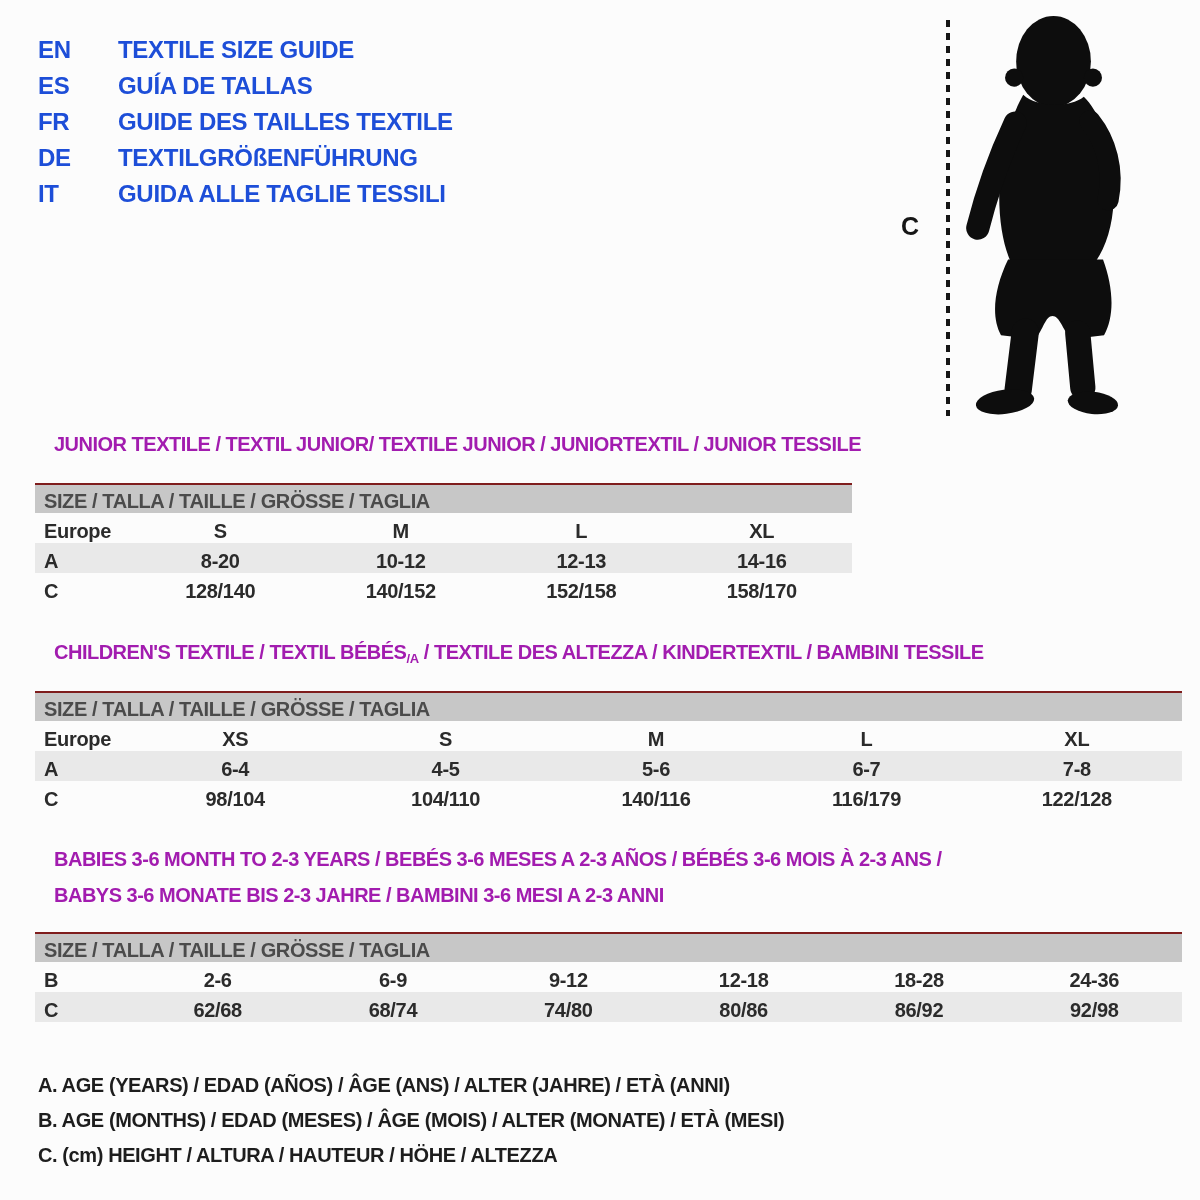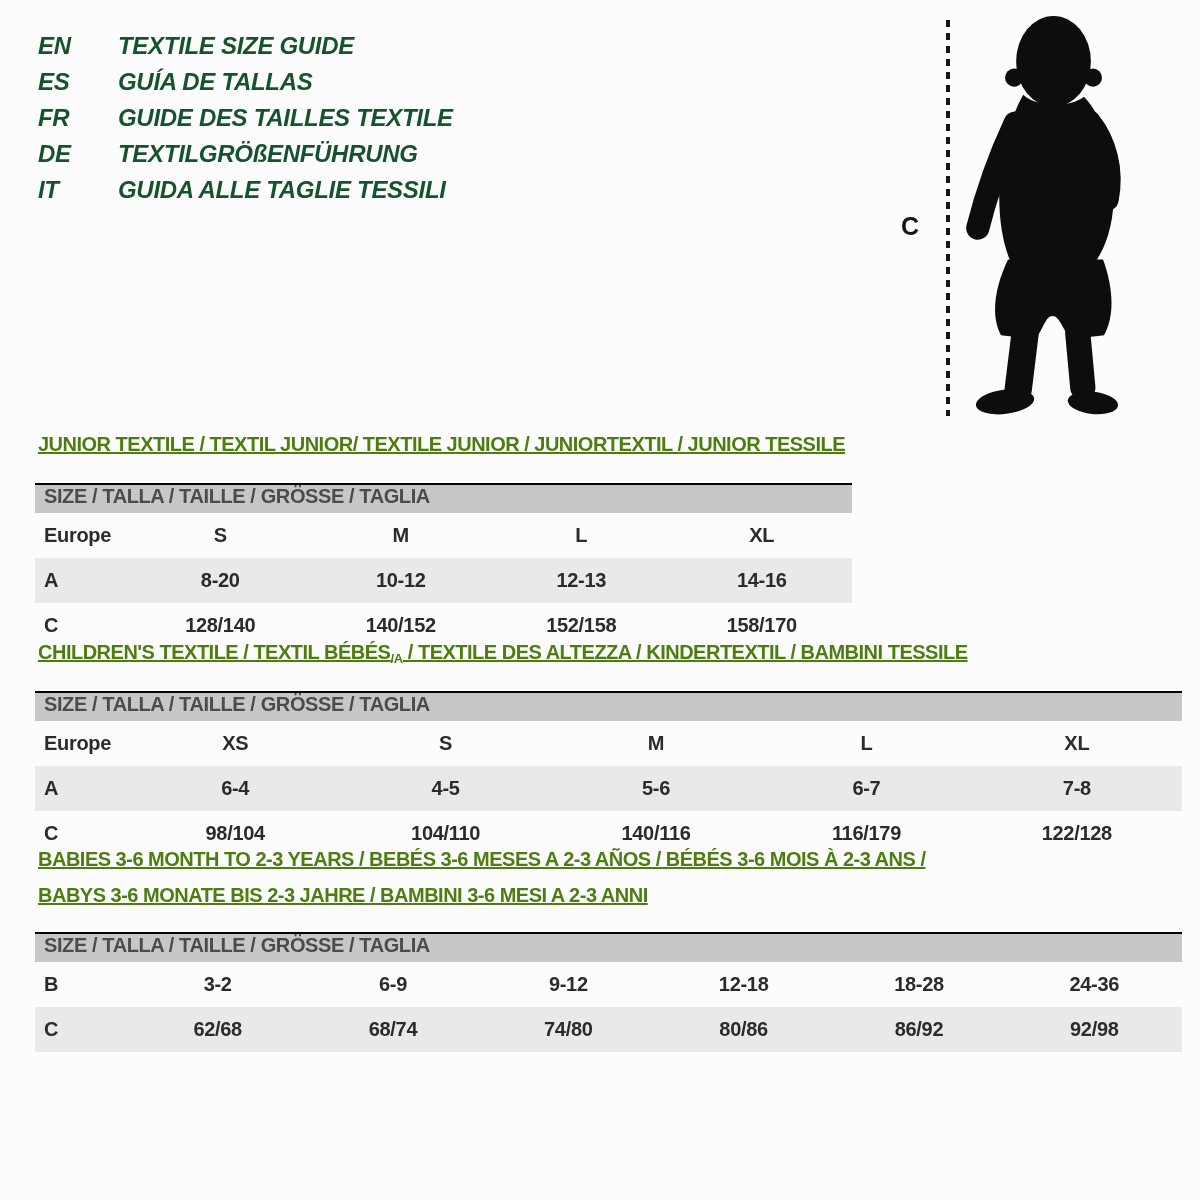--- a/index.html
+++ b/index.html
@@ -7,43 +7,43 @@
     width:1200px; height:1200px;
     background:#fcfcfc;
     font-family:"Liberation Sans", sans-serif;
     font-weight:700;
     color:#2b2b2b;
   }
   .canvas { position:relative; width:1200px; height:1200px; overflow:hidden; }
 
   
   .lang-list { position:absolute; left:38px; top:28px; }
-  .lang-row { display:flex; height:36px; align-items:center; font-size:24px; letter-spacing:-0.3px; color:#14532d; white-space:nowrap;font-style:italic; }
+  .lang-row { display:flex; height:36px; align-items:flex-end; font-size:24px; letter-spacing:-0.3px; color:#1d4ed8; white-space:nowrap; }
   .lang-code { width:80px; }
 
   
   .height-line {
     position:absolute; left:946px; top:20px; width:4px; height:396px;
     background:repeating-linear-gradient(to bottom, #161616 0 7px, transparent 7px 13px);
   }
   .height-label { position:absolute; left:901px; top:212px; font-size:25px; color:#161616; }
   .toddler { position:absolute; left:960px; top:14px; width:182px; height:404px; }
 
   
-  .section-title { position:absolute; left:38px; font-size:20px; letter-spacing:-0.5px; color:#4d7c0f; white-space:nowrap;text-decoration:underline; }
+  .section-title { position:absolute; left:54px; font-size:20px; letter-spacing:-0.5px; color:#a21caf; white-space:nowrap; }
   .sub-a { font-size:13px; vertical-align:-4px; letter-spacing:-0.3px; }
 
   
   .size-table { position:absolute; left:35px; }
   .st-bar {
-    height:30px; background:#c7c7c7; border-top:2px solid #000000; box-sizing:border-box;
-    display:flex; align-items:flex-start; padding-left:9px;
+    height:30px; background:#c7c7c7; border-top:2px solid #7f1d1d; box-sizing:border-box;
+    display:flex; align-items:flex-end; padding-left:9px;
     font-size:20px; letter-spacing:-0.4px; color:#4b4b4b; white-space:nowrap;
   }
-  .st-row { display:flex; height:45px; align-items:center; font-size:20px; letter-spacing:-0.3px; color:#2b2b2b; }
+  .st-row { display:flex; height:30px; align-items:flex-end; font-size:20px; letter-spacing:-0.3px; color:#2b2b2b; }
   .st-row.shaded { background:#e9e9e9; }
   .st-label { width:95px; padding-left:9px; box-sizing:border-box; }
   .st-cell { flex:1; text-align:center; }
 
   
   .legend { position:absolute; left:38px; top:1068px; }
   .legend-line { height:35px; display:flex; align-items:center; font-size:20px; letter-spacing:-0.4px; color:#1d1d1d; white-space:nowrap; }
 </style>
 </head>
 <body>
@@ -153,32 +153,37 @@
   </div>
 
   <div class="section-title" style="top:848px;">BABIES 3-6 MONTH TO 2-3 YEARS / BEBÉS 3-6 MESES A 2-3 AÑOS / BÉBÉS 3-6 MOIS À 2-3 ANS /</div>
   <div class="section-title" style="top:884px;">BABYS 3-6 MONATE BIS 2-3 JAHRE / BAMBINI 3-6 MESI A 2-3 ANNI</div>
   <div class="size-table" style="top:932px; width:1147px;">
     <div class="st-bar">
       <span>SIZE / TALLA / TAILLE / GRÖSSE / TAGLIA</span>
     </div>
     <div class="st-row">
       <div class="st-label">B</div>
-      <div class="st-cell">3-2</div>
+      <div class="st-cell">2-6</div>
       <div class="st-cell">6-9</div>
       <div class="st-cell">9-12</div>
       <div class="st-cell">12-18</div>
       <div class="st-cell">18-28</div>
       <div class="st-cell">24-36</div>
     </div>
     <div class="st-row shaded">
       <div class="st-label">C</div>
       <div class="st-cell">62/68</div>
       <div class="st-cell">68/74</div>
       <div class="st-cell">74/80</div>
       <div class="st-cell">80/86</div>
       <div class="st-cell">86/92</div>
       <div class="st-cell">92/98</div>
     </div>
   </div>
 
+  <div class="legend">
+    <div class="legend-line">A. AGE (YEARS) / EDAD (AÑOS) / ÂGE (ANS) / ALTER (JAHRE) / ETÀ (ANNI)</div>
+    <div class="legend-line">B. AGE (MONTHS) / EDAD (MESES) / ÂGE (MOIS) / ALTER (MONATE) / ETÀ (MESI)</div>
+    <div class="legend-line">C. (cm) HEIGHT / ALTURA / HAUTEUR / HÖHE / ALTEZZA</div>
+  </div>
 
 </div>
 
 </body></html>

